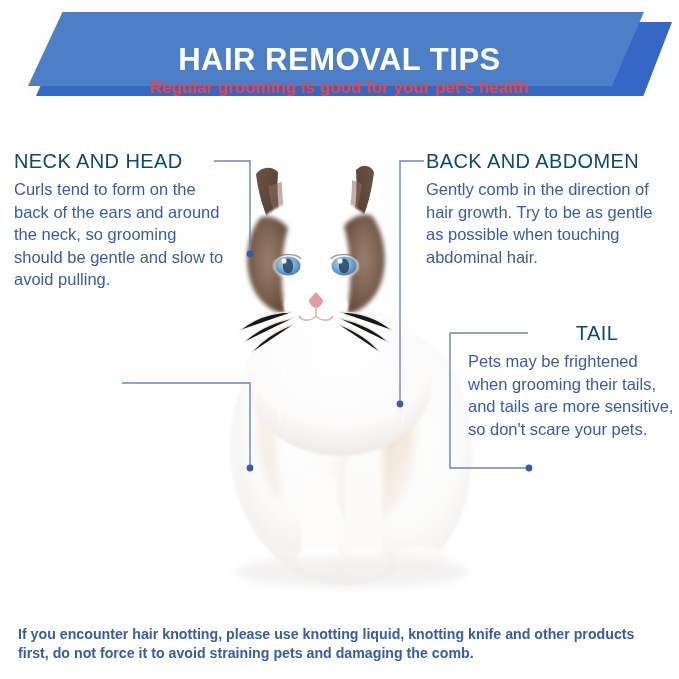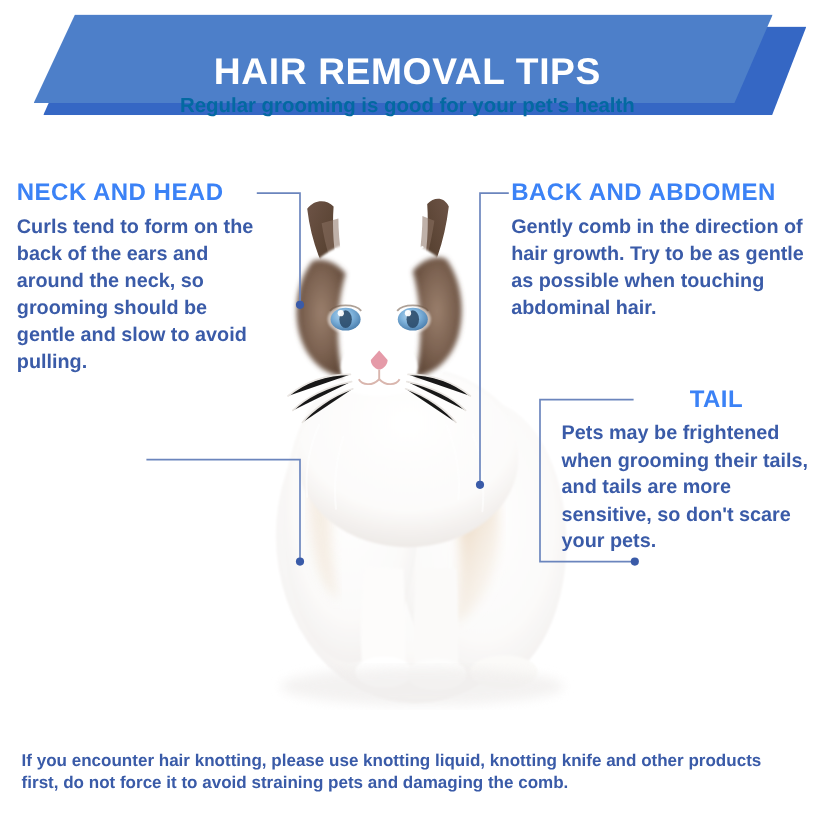--- a/index.html
+++ b/index.html
@@ -49,21 +49,21 @@
   .banner-title {
     color: #ffffff;
     font-size: 31px;
     font-weight: 700;
     letter-spacing: 0.5px;
     line-height: 1.05;
     text-align: center;
     white-space: nowrap;
   }
   .banner-sub {
-    color: #0369a1;
+    color: #ef4444;
     font-size: 17px;
     font-weight: 700;
     line-height: 1.1;
     text-align: right;
     white-space: nowrap;
   }
 
   
   .cat-area {
     position: absolute;
@@ -77,31 +77,31 @@
     position: absolute;
     left: 0; top: 0;
     width: 679px; height: 679px;
     pointer-events: none;
   }
 
   
   .callout { position: absolute; }
 
   .callout-title {
-    color: #3b82f6;
+    color: #0c4a6e;
     font-size: 20px;
-    font-weight: 700;
+    font-weight: 400;
     letter-spacing: 0.4px;
     line-height: 1.1;
     white-space: nowrap;
   }
   .callout-body {
     color: #3a5ba8;
     font-size: 16.5px;
-    font-weight: 700;
+    font-weight: 400;
     line-height: 1.37;
     margin-top: 6px;
   }
 
   #callout-neck { left: 14px;  top: 150px; width: 210px; }
   #callout-back { left: 426px; top: 150px; width: 244px; }
   #callout-tail { left: 468px; top: 322px; width: 208px; }
   #callout-leg  { left: 14px;  top: 368px; width: 212px; }
 
   #callout-tail .callout-title { text-align: center; width: 134px; margin-left: 62px; }

